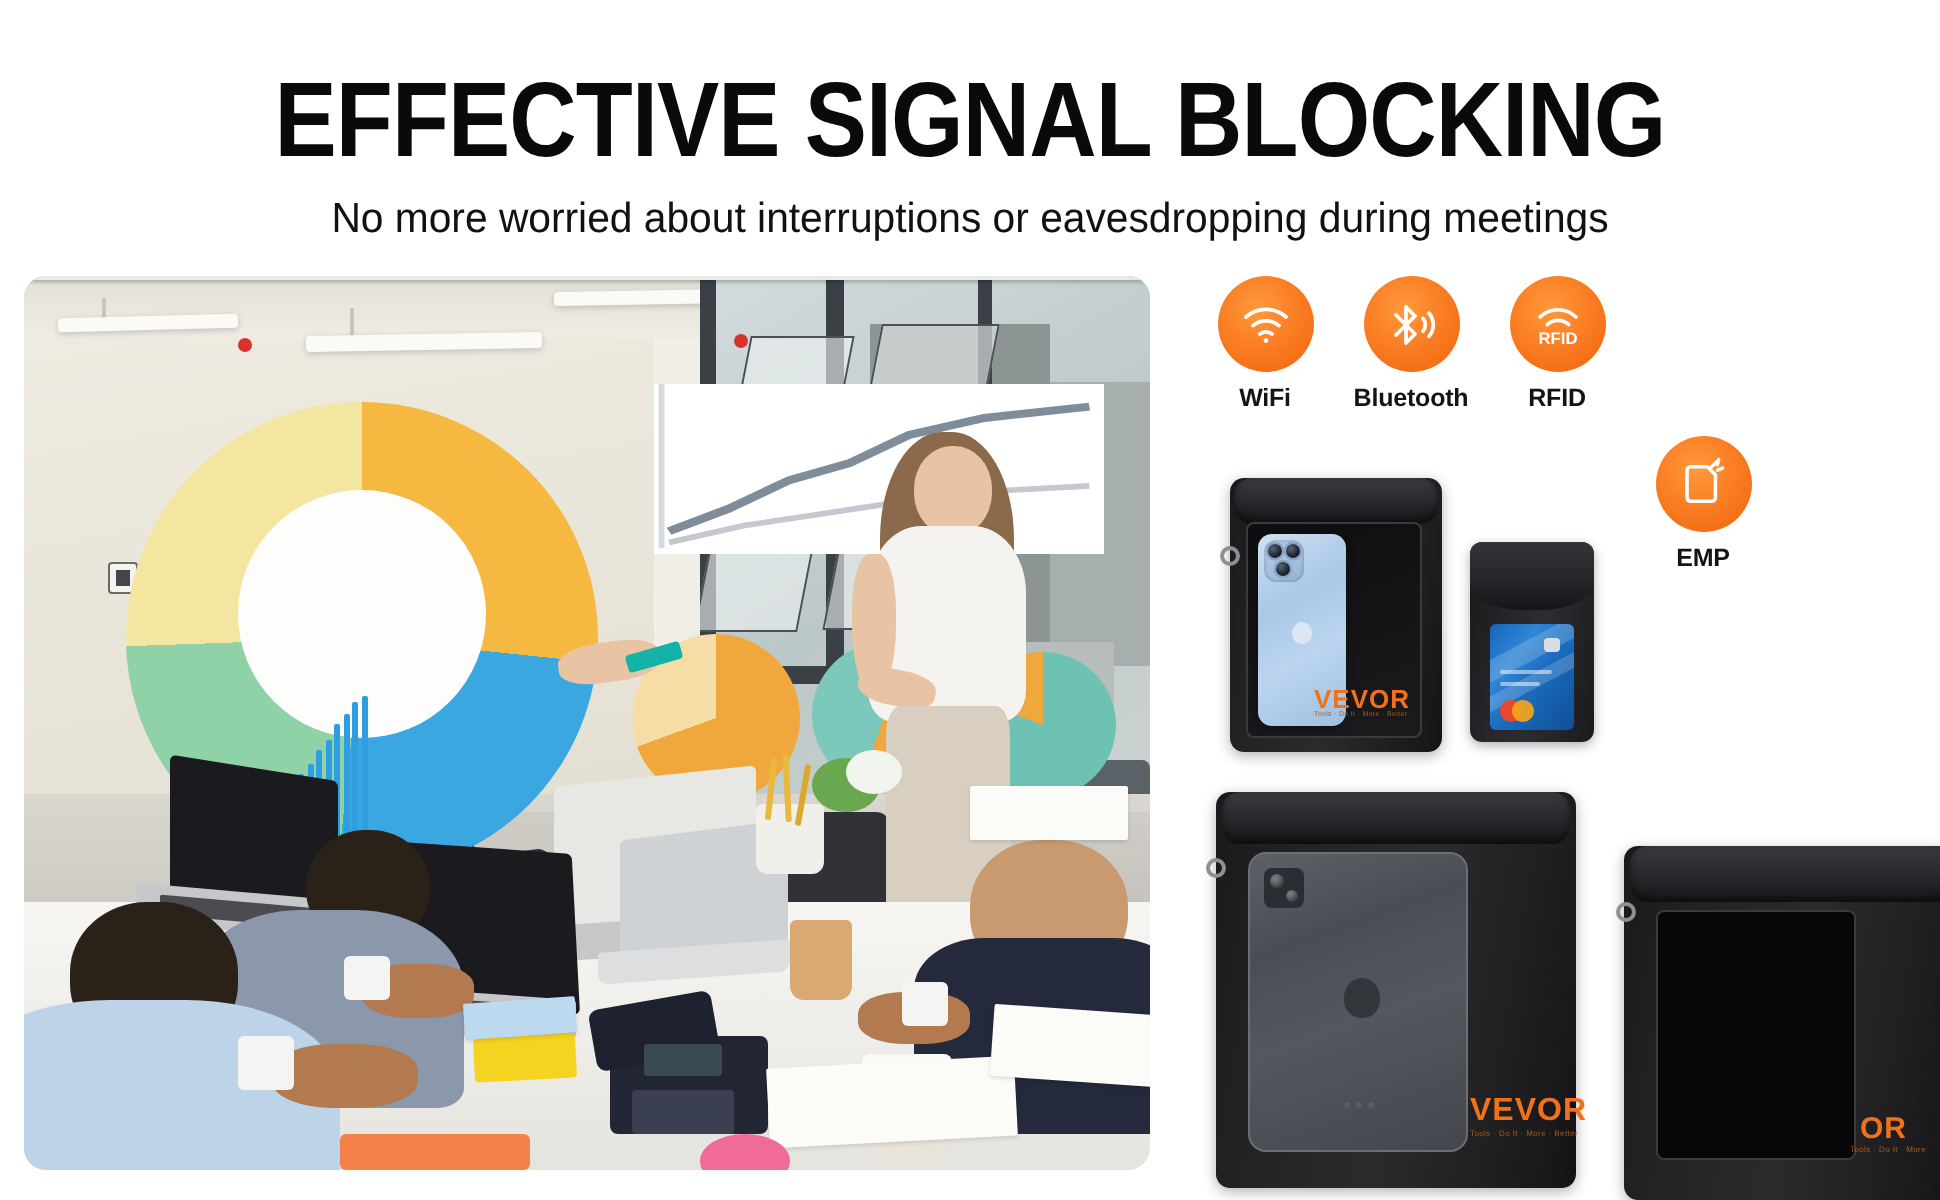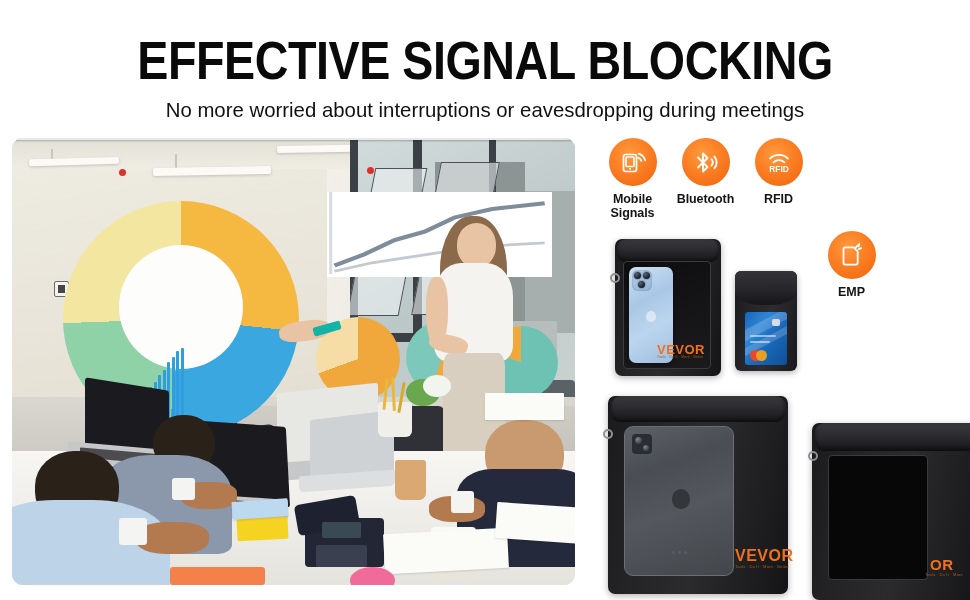--- a/index.html
+++ b/index.html
@@ -353,36 +353,32 @@
     <div class="plant" style="left:73%;top:53%;width:5%;height:5%;background:#f2f4ee"></div>
     <div class="orange-strip" style="left:28%;top:96%;width:17%;height:4%"></div>
     <div class="pink-blob" style="left:60%;top:96%;width:8%;height:6%"></div>
     <div class="paper" style="left:84%;top:57%;width:14%;height:6%"></div>
   </div>
 
   <div class="feature-grid">
 
     <div class="frow">
 
-
       <div class="fcell">
         <div class="fcircle">
-          <svg width="26" height="26" viewBox="0 0 26 26" fill="none" stroke="#fff" stroke-width="1.7" stroke-linecap="round">
-            <rect x="3.5" y="5.5" width="13" height="17" rx="2.2"></rect>
-            <rect x="6" y="8" width="8" height="9.5" rx="0.8"></rect>
-            <circle cx="10" cy="19.8" r="1" fill="#fff" stroke="none"></circle>
-            <path d="M18 8.6a5.5 5.5 0 0 1 3.4 3.4"></path>
-            <path d="M18.6 4.6a9.8 9.8 0 0 1 6.6 6.7"></path>
+          <svg width="26" height="22" viewBox="0 0 26 22" fill="none" stroke="#fff" stroke-width="1.9" stroke-linecap="round">
+            <path d="M3 7.5a15 15 0 0 1 20 0"></path>
+            <path d="M6.5 11.8a10 10 0 0 1 13 0"></path>
+            <path d="M10 16a5 5 0 0 1 6 0"></path>
+            <circle cx="13" cy="19.3" r="1.2" fill="#fff" stroke="none"></circle>
           </svg>
         </div>
-        <div class="flabel">
-          <span style="white-space:pre-line">Mobile
-Signals</span>
-        </div>
-      </div>
+        <div class="flabel">WiFi</div>
+      </div>
+
 
       <div class="fcell">
         <div class="fcircle">
           <svg width="27" height="25" viewBox="0 0 27 25" fill="none" stroke="#fff" stroke-width="1.9" stroke-linecap="round" stroke-linejoin="round">
             <path d="M6 7.5l9.5 9.5L11 21.5V3.5L15.5 8 6 17.5"></path>
             <path d="M19.5 9.2a5 5 0 0 1 0 6.4"></path>
             <path d="M22.5 6.6a9 9 0 0 1 0 11.6"></path>
           </svg>
         </div>
         <div class="flabel">Bluetooth</div>

